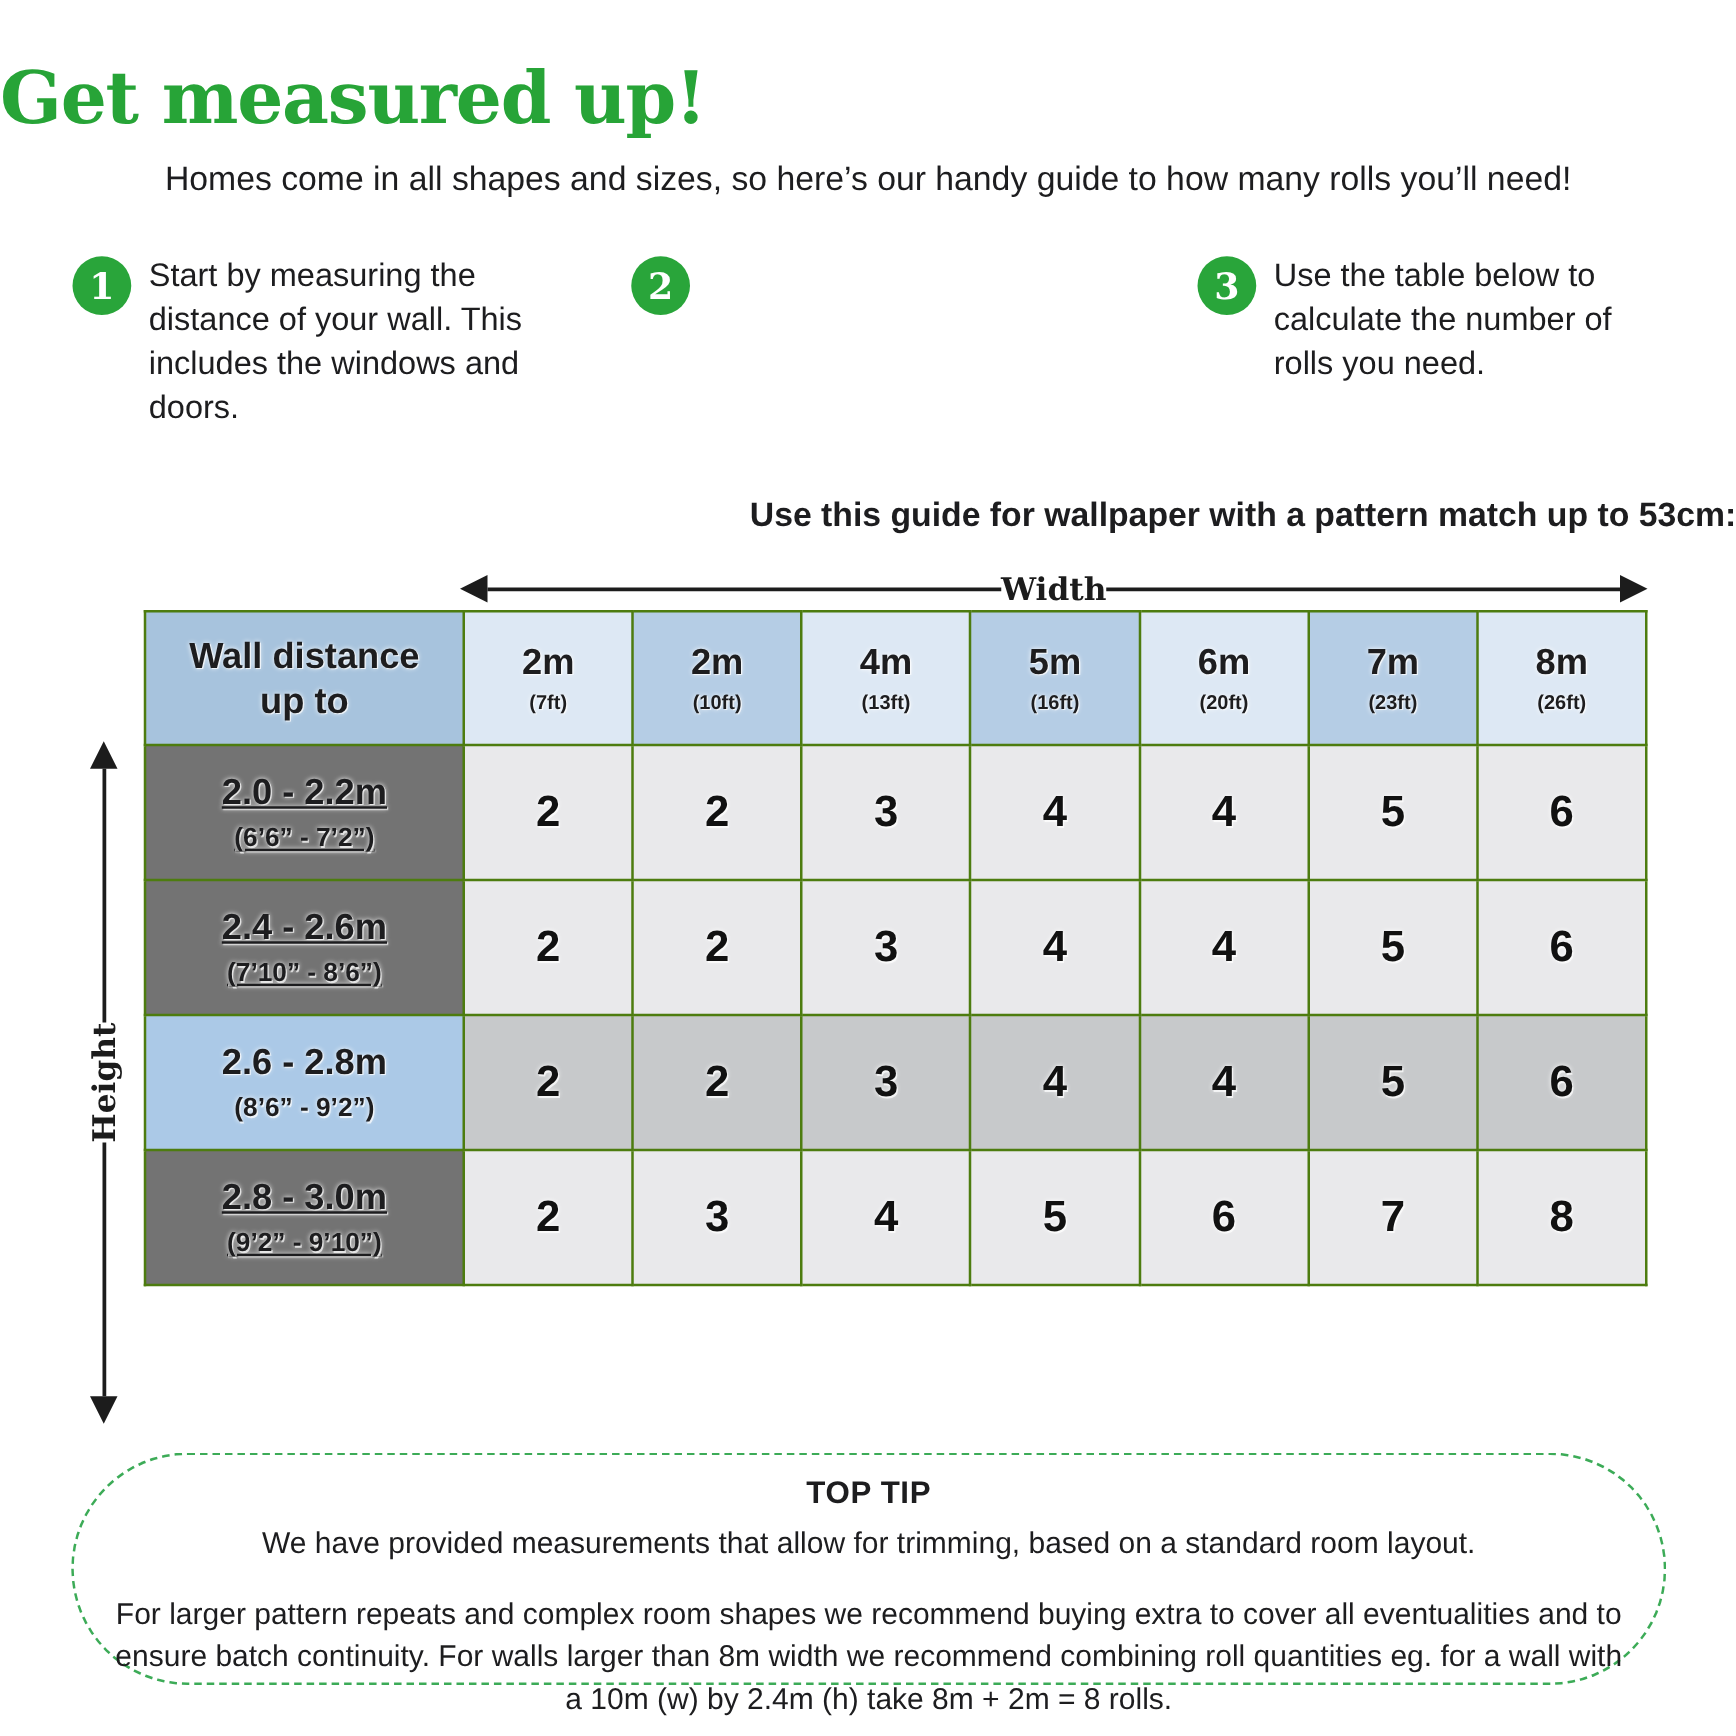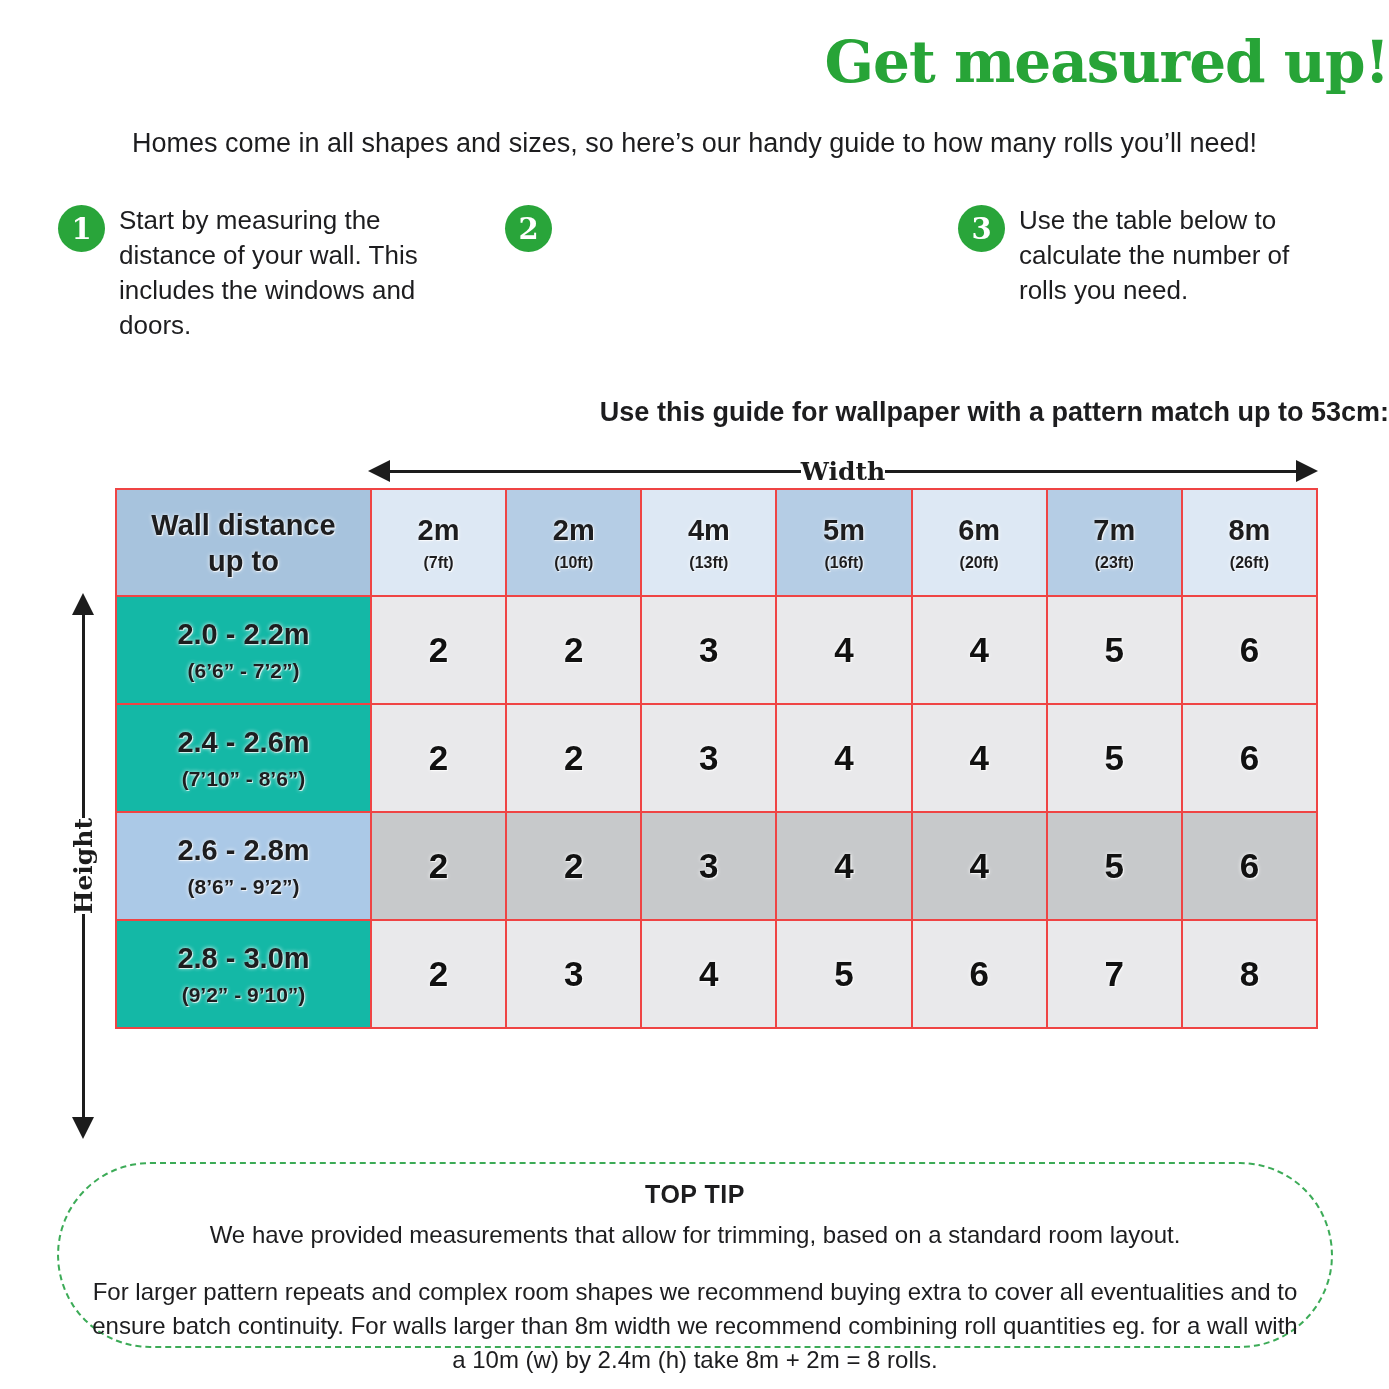--- a/index.html
+++ b/index.html
@@ -1,19 +1,19 @@
 <!DOCTYPE html>
 <html><head>
 <meta charset="utf-8">
 <style>
   html,body{margin:0;padding:0;background:#ffffff;}
   .page{position:relative;width:1389px;height:1389px;background:#fff;overflow:hidden;
         font-family:"Liberation Sans",sans-serif;color:#1d1d1f;}
 
-  .title{position:absolute;top:28px;left:0;width:100%;text-align:right;
+  .title{position:absolute;top:44px;left:0;width:100%;text-align:left;
          font-family:"DejaVu Serif",serif;font-weight:bold;font-size:58px;
          color:#27a437;letter-spacing:-1px;}
   .subtitle{position:absolute;top:128px;left:0;width:100%;text-align:center;
             font-size:27px;color:#1d1d1f;}
 
   .steps{position:absolute;top:203px;left:58px;right:30px;display:flex;}
   .step{display:flex;align-items:flex-start;}
   .step-1{width:447px;}
   .step-2{width:453px;}
   .step-3{flex:1;}
@@ -43,29 +43,29 @@
   .h-bar{flex:1;width:3px;background:#1c1c1c;}
   .h-head{width:0;height:0;border-left:11px solid transparent;border-right:11px solid transparent;}
   .h-head.up{border-bottom:22px solid #1c1c1c;}
   .h-head.down{border-top:22px solid #1c1c1c;}
   .height-arrow .axis-label{writing-mode:vertical-rl;transform:rotate(180deg);}
 
   
   .rolls-table{position:absolute;top:488px;left:115px;width:1203px;
                border-collapse:collapse;table-layout:fixed;}
   .rolls-table col.c0{width:255px;}
-  .rolls-table th,.rolls-table td{border:2px solid #ef4444;text-align:center;
+  .rolls-table th,.rolls-table td{border:2px solid #4d7c0f;text-align:center;
                vertical-align:middle;padding:0;}
   .halo{text-shadow:0 0 4px rgba(255,255,255,.95),1px 1px 0 rgba(255,255,255,.7);}
   tr.head-row{height:107px;}
   tr.data-row{height:108px;}
   .corner{background:#a7c3dd;}
   .col-h.light{background:#dde8f4;}
   .col-h.dark{background:#b5cde5;}
-  .row-h.light{background:#14b8a6;}
+  .row-h.light{background:#737373;text-decoration:underline;}
   .row-h.dark{background:#abc9e7;}
   td.val{font-size:35px;font-weight:bold;color:#111;}
   td.val.light{background:#e9e9eb;}
   td.val.dark{background:#c7c9cb;}
   .corner .line{font-size:29px;font-weight:bold;line-height:36px;}
   .col-h .m{font-size:29px;font-weight:bold;line-height:32px;}
   .col-h .ft{font-size:16px;margin-top:8px;}
   .row-h .range{font-size:29px;font-weight:bold;line-height:32px;}
   .row-h .ftr{font-size:21px;margin-top:9px;}
 

